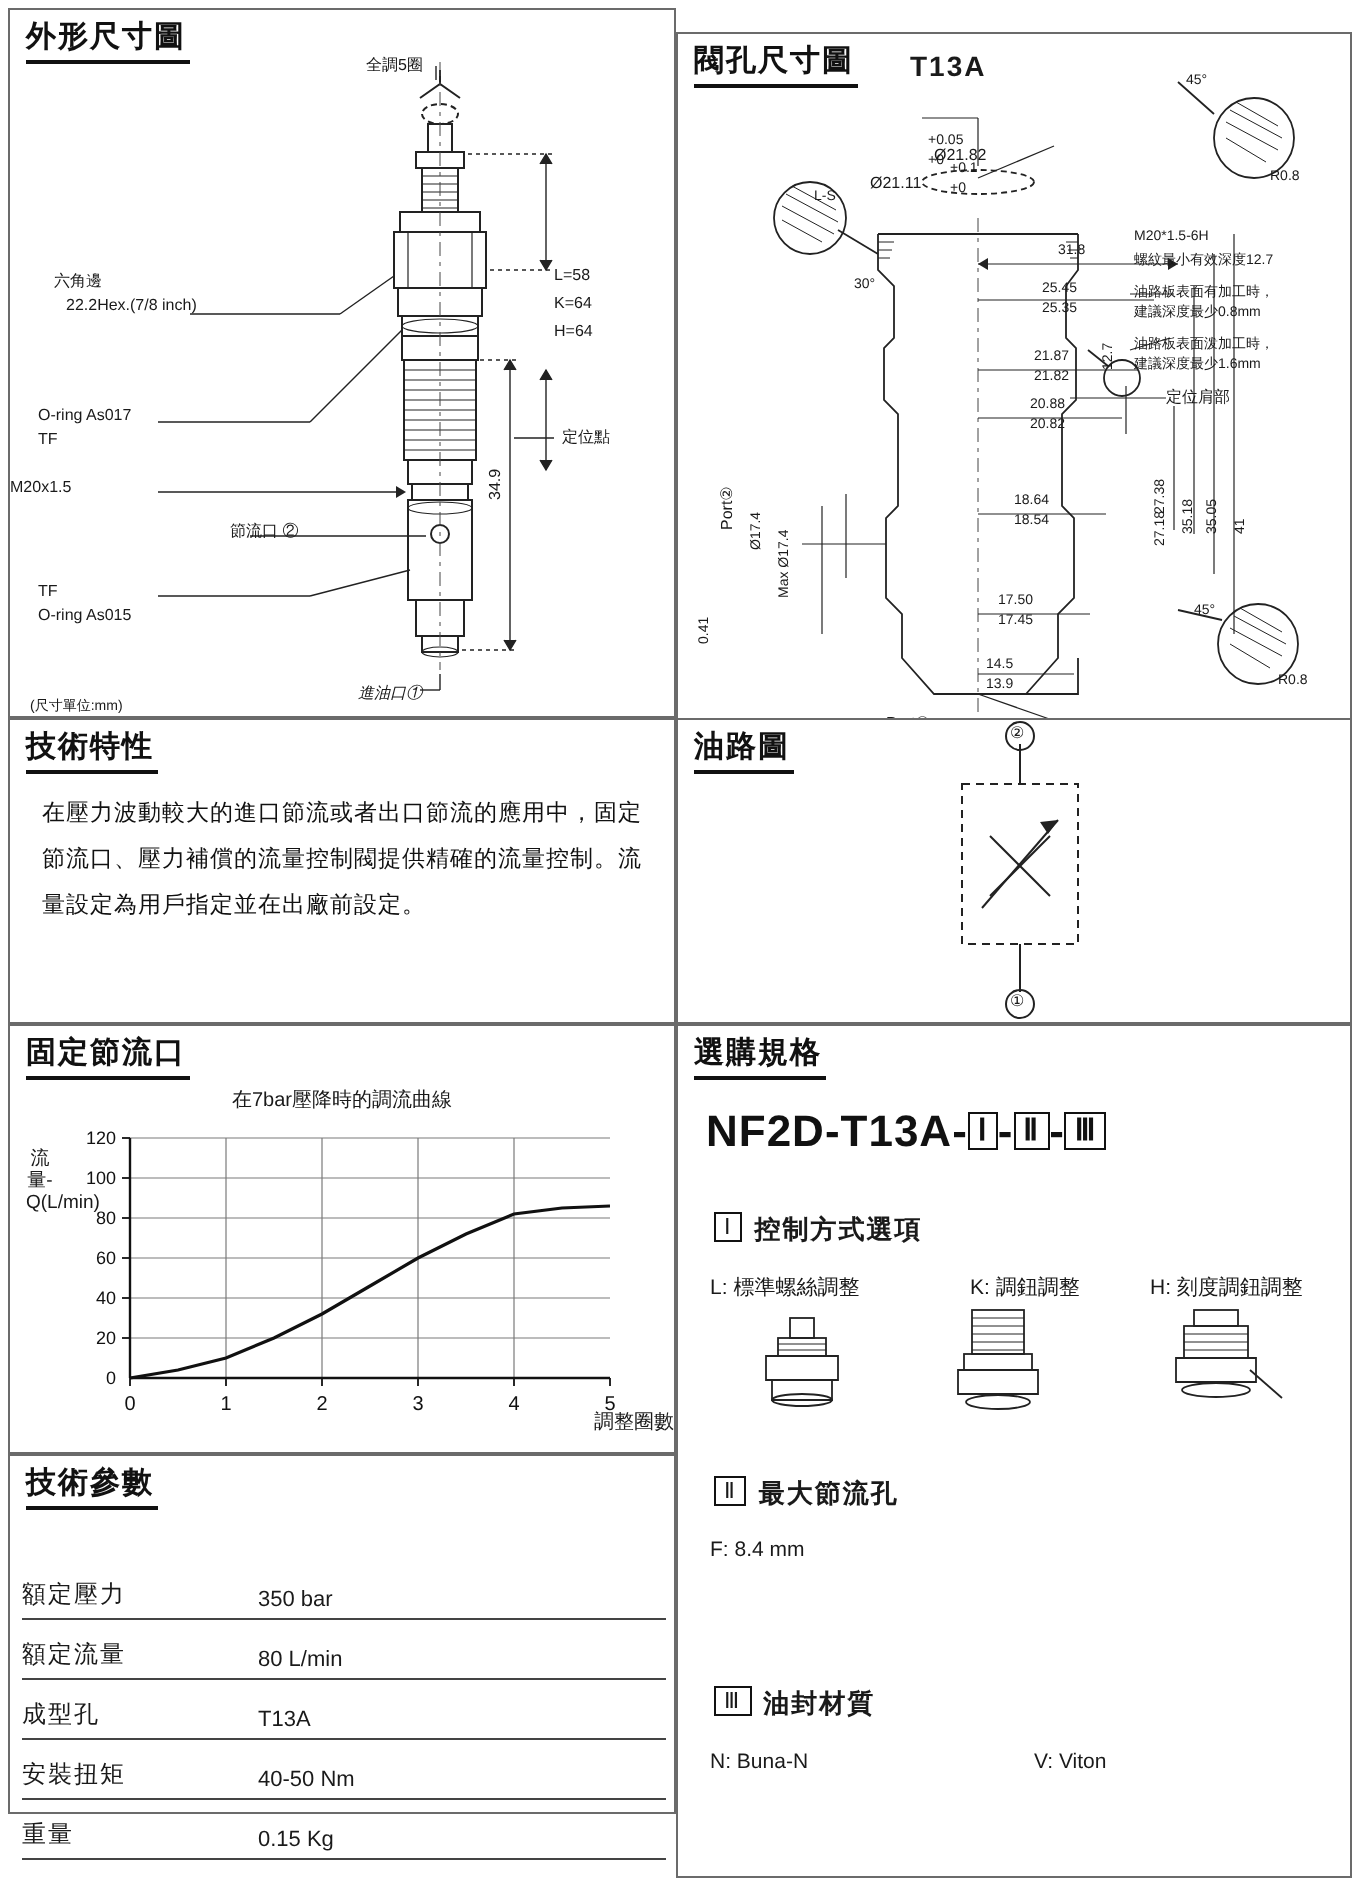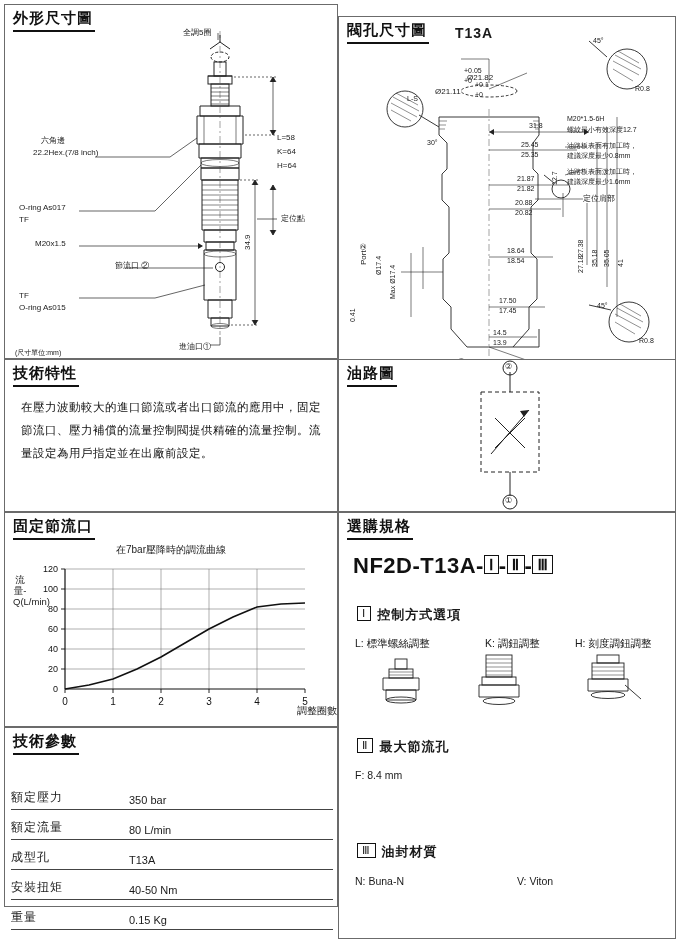--- a/index.html
+++ b/index.html
@@ -179,29 +179,29 @@
           <line x1="252" y1="214" x2="272" y2="214"></line>
         </g>
 
         <g stroke="#222" stroke-width="0.7" fill="none">
           <line x1="213" y1="35" x2="213" y2="28"></line>
         </g>
       </svg>
     </div>
 
     <div class="lbl sm" style="left:178px; top:22px;">全調5圈</div>
-    <div class="lbl sm" style="left:36px; top:130px;">六角邊</div>
+    <div class="lbl sm" style="left:22px; top:130px;">六角邊</div>
     <div class="lbl sm" style="left:28px; top:143px;">22.2Hex.(7/8 inch)</div>
     <div class="lbl sm" style="left:14px; top:198px;">O-ring As017</div>
     <div class="lbl sm" style="left:14px; top:210px;">TF</div>
-    <div class="lbl sm" style="left:30px; top:234px;">M20x1.5</div>
+    <div class="lbl sm" style="left:0; top:234px;">M20x1.5</div>
     <div class="lbl sm" style="left:14px; top:286px;">TF</div>
     <div class="lbl sm" style="left:14px; top:298px;">O-ring As015</div>
     <div class="lbl sm" style="left:110px; top:255px;">節流口 ②</div>
-    <div class="lbl sm" style="left:174px; top:336px;">進油口①</div>
+    <div class="lbl sm" style="left:174px; top:336px;font-style:italic;">進油口①</div>
     <div class="lbl sm" style="left:272px; top:128px;">L=58</div>
     <div class="lbl sm" style="left:272px; top:142px;">K=64</div>
     <div class="lbl sm" style="left:272px; top:156px;">H=64</div>
     <div class="lbl sm" style="left:276px; top:208px;">定位點</div>
     <div class="lbl sm" style="left:238px; top:245px; transform:rotate(-90deg); transform-origin:left top;">34.9</div>
     <div class="lbl tiny" style="left:10px; top:343px;">(尺寸單位:mm)</div>
   </div>
 
   <div class="panel" id="p-cavity">
     <div class="panel-title underlined" style="display:inline-block;">閥孔尺寸圖</div>

